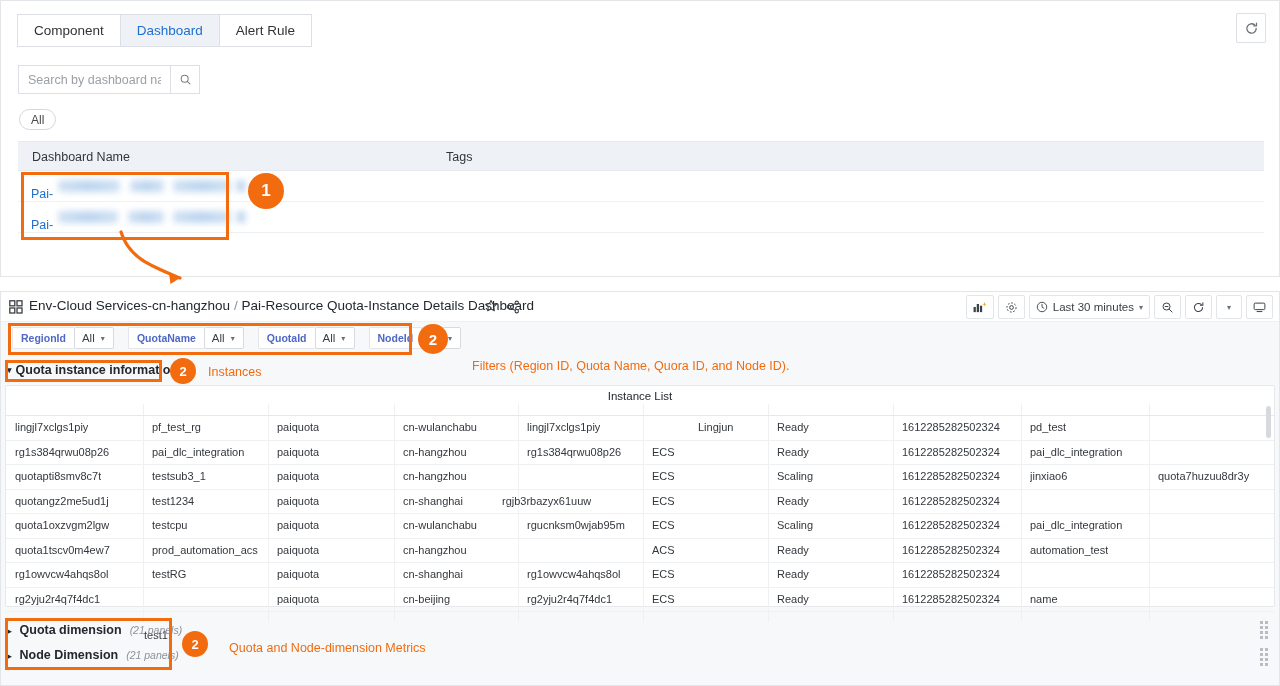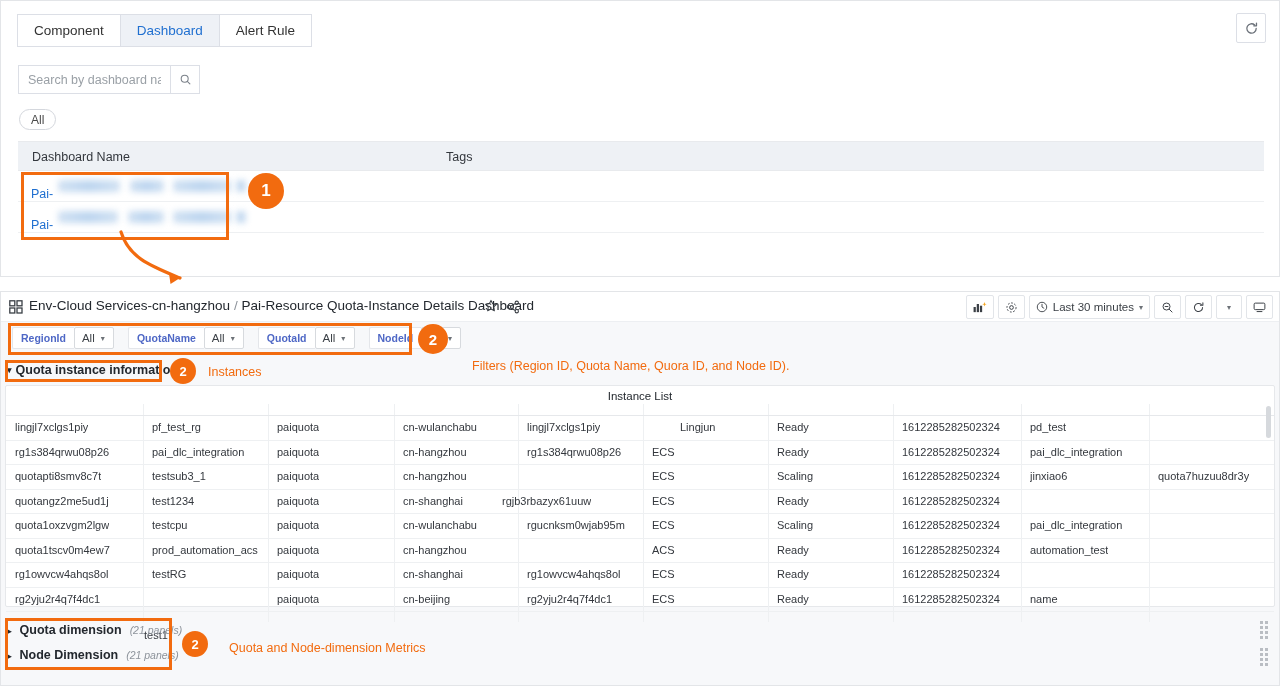--- a/index.html
+++ b/index.html
@@ -372,21 +372,21 @@
           <span class="tcellborder" style="left:637px;"></span>
             <span class="tcellborder" style="left:762px;"></span>
           <span class="tcellborder" style="left:887px;"></span>
             <span class="tcellborder" style="left:1015px;"></span>
           <span class="tcellborder" style="left:1143px;"></span>
           <span class="tcell" style="left:9px;">lingjl7xclgs1piy</span>
           <span class="tcell" style="left:146px;">pf_test_rg</span>
           <span class="tcell" style="left:271px;">paiquota</span>
           <span class="tcell" style="left:397px;">cn-wulanchabu</span>
           <span class="tcell" style="left:521px;">lingjl7xclgs1piy</span>
-          <span class="tcell" style="left:646px;padding-left:28px;">Lingjun</span>
+          <span class="tcell" style="left:664px;padding-left:28px;">Lingjun</span>
           <span class="tcell" style="left:771px;">Ready</span>
           <span class="tcell" style="left:896px;">1612285282502324</span>
           <span class="tcell" style="left:1024px;">pd_test</span>
           <span class="tcell" style="left:1152px;"></span>
         </div>
 
         <div class="trow">
           <span class="tcellborder" style="left:137px;"></span>
             <span class="tcellborder" style="left:262px;"></span>
           <span class="tcellborder" style="left:388px;"></span>

